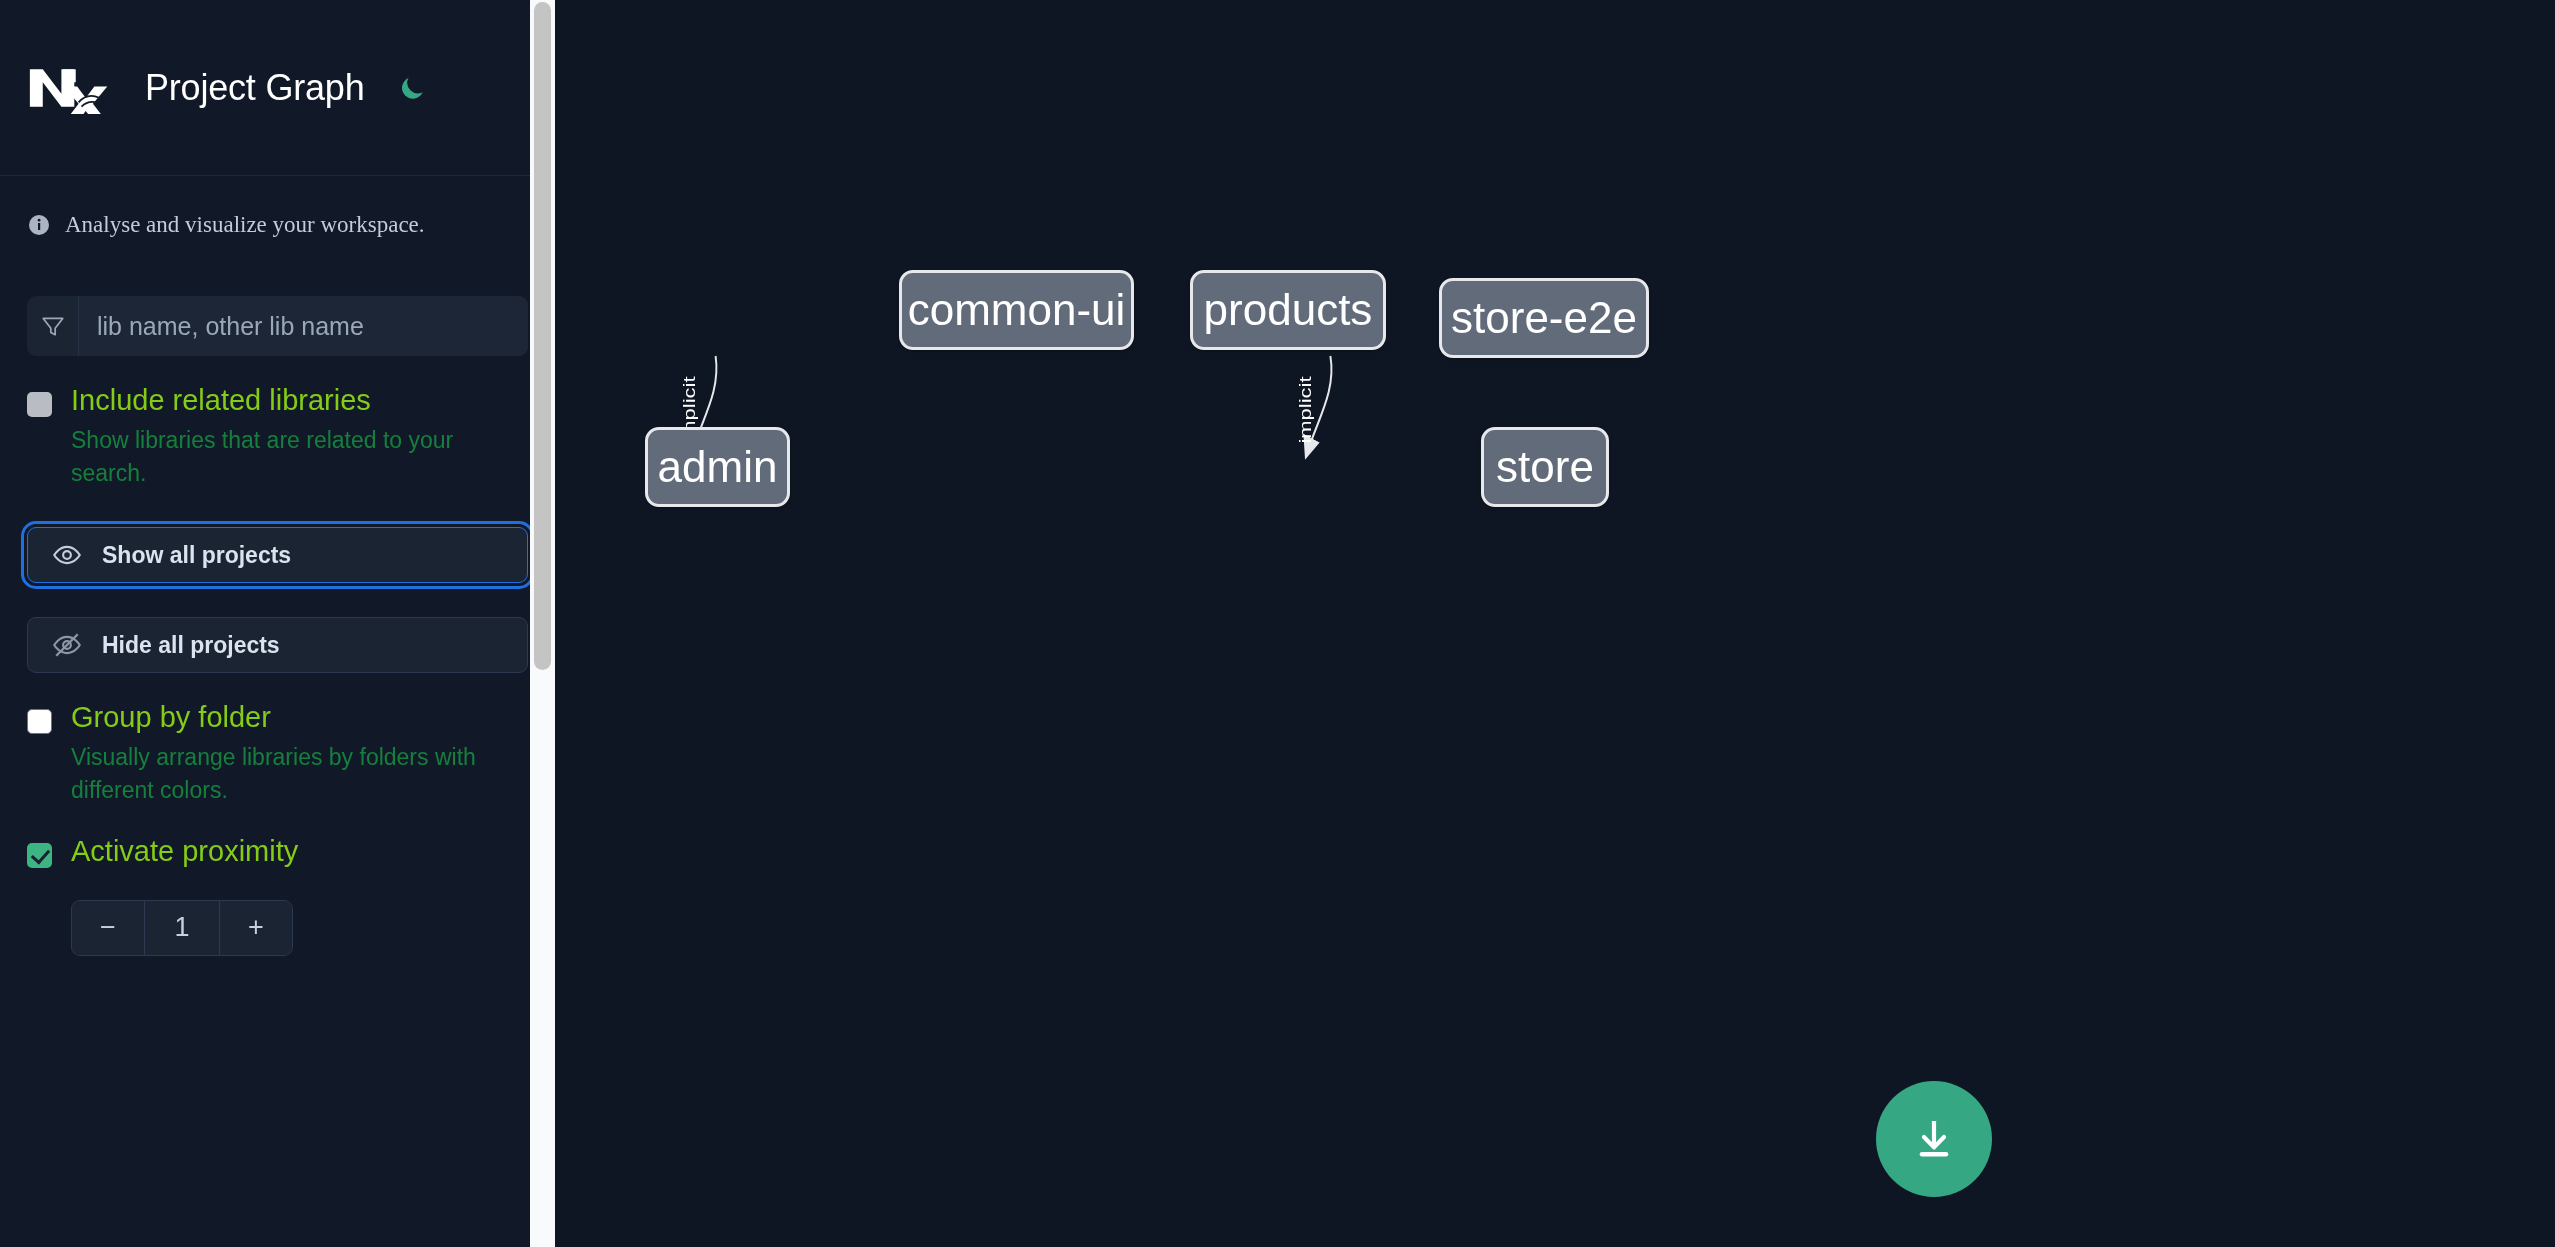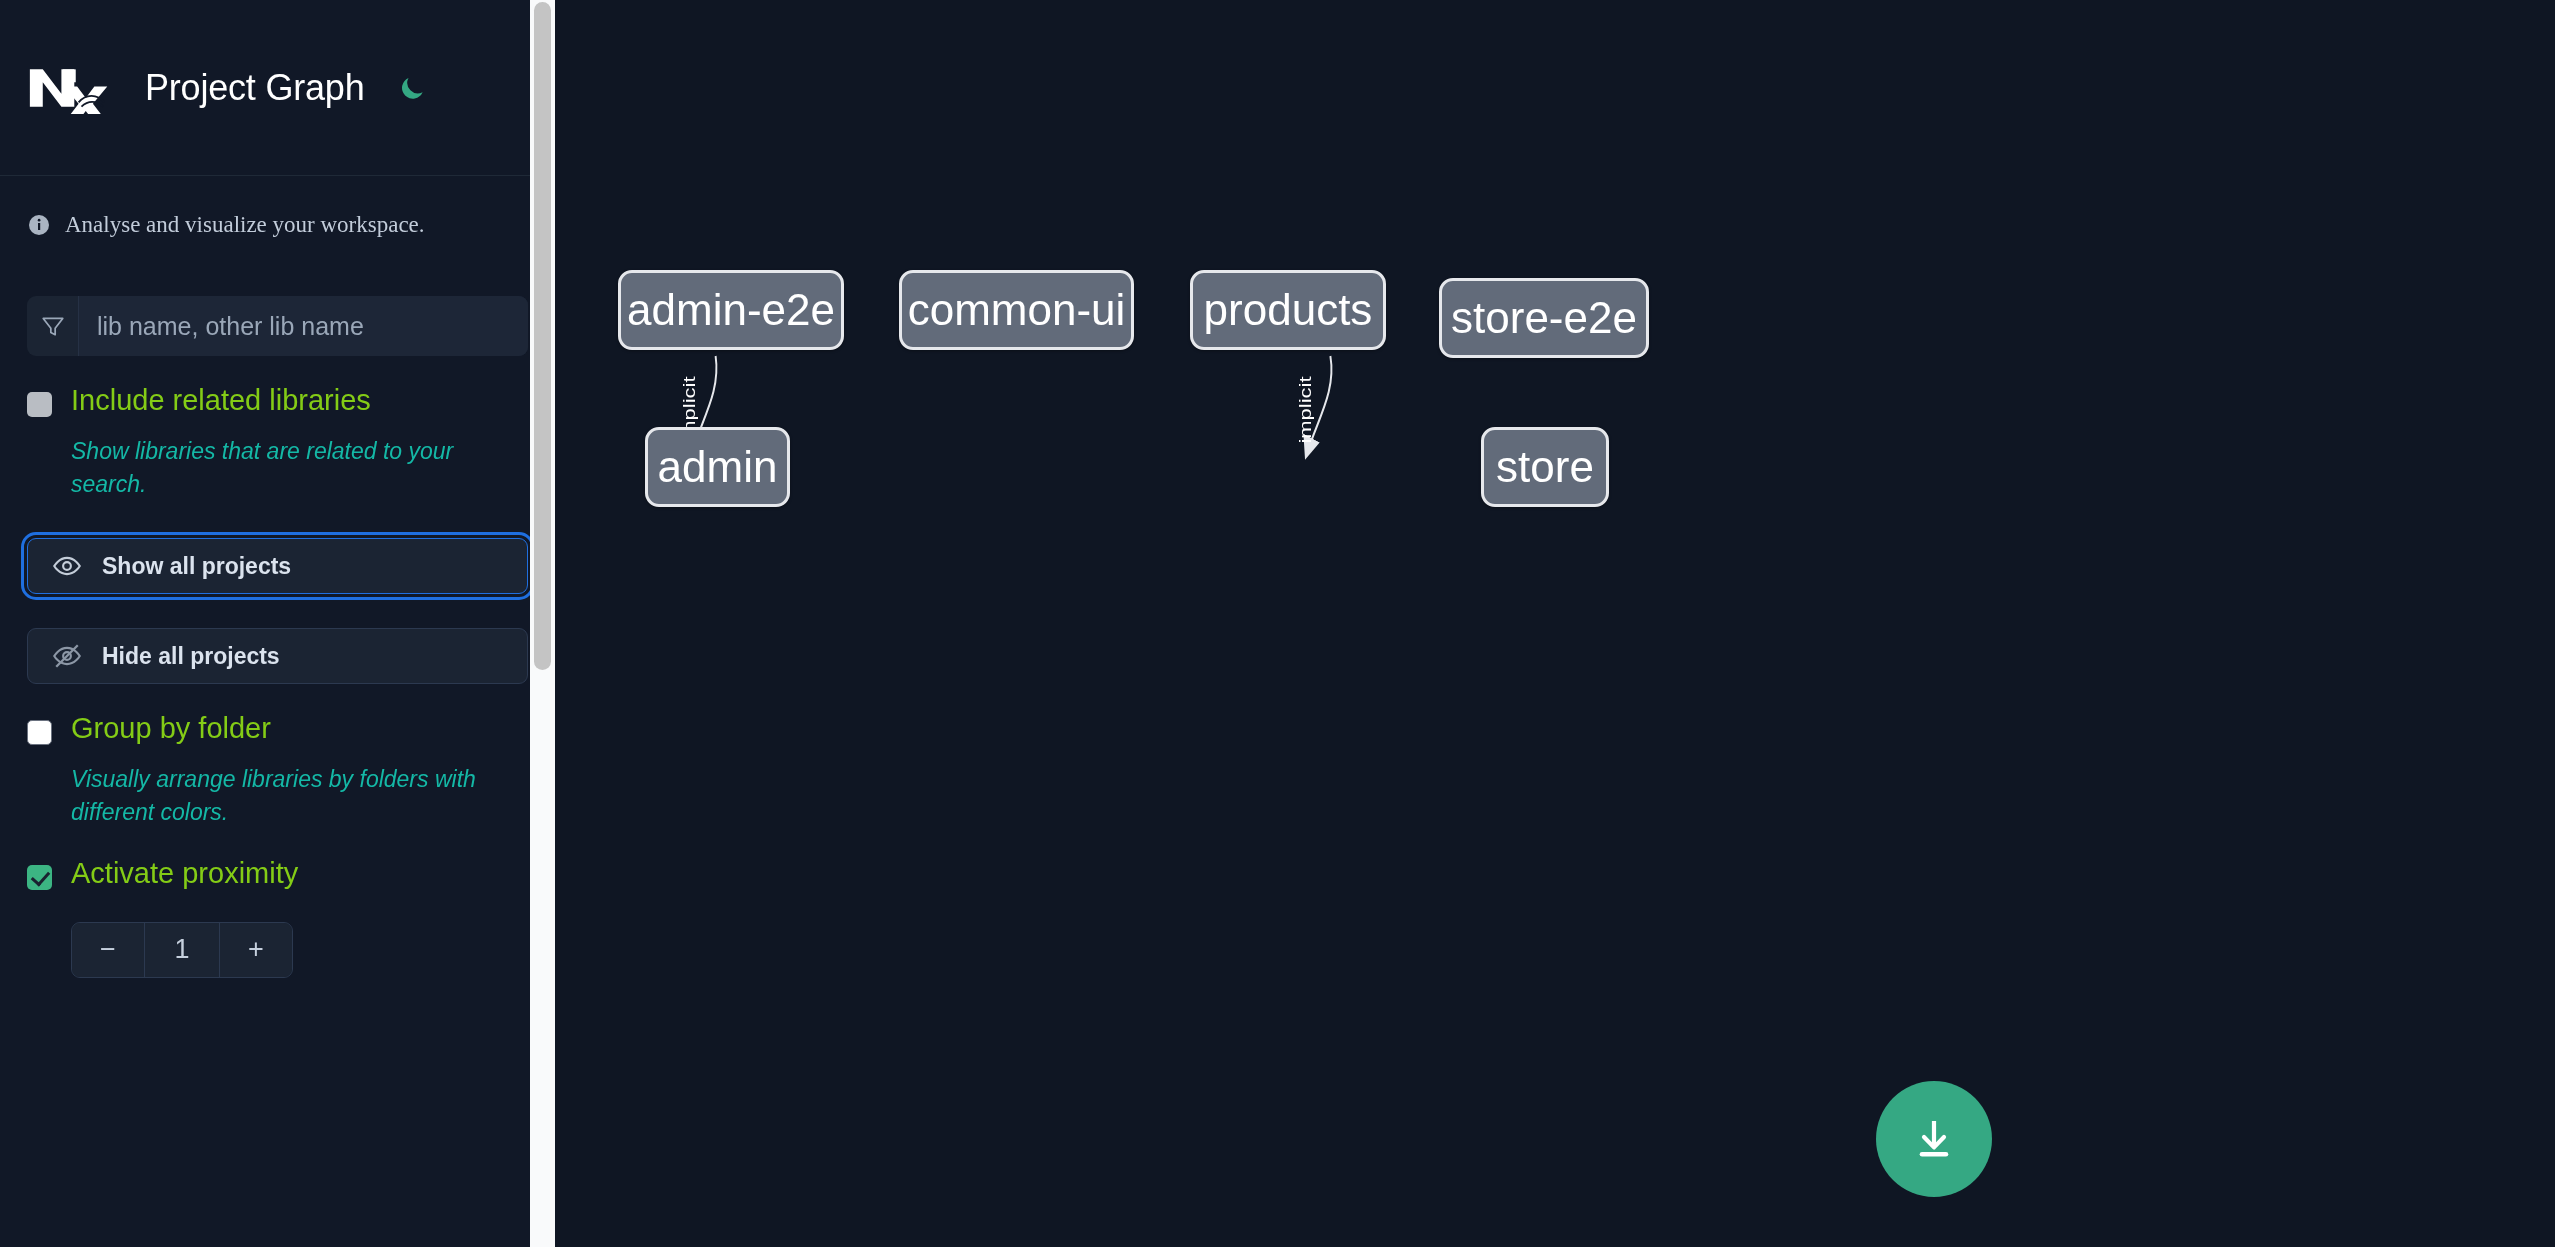--- a/index.html
+++ b/index.html
@@ -104,25 +104,24 @@
   }
   .cb-texts { flex: 1 1 auto; }
   .cb-title {
     font-size: 29px;
     color: #84cc16;
     font-weight: normal;
     line-height: 1.0;
   }
   .cb-desc {
     font-size: 23px;
-    color: #14b8a6;
+    color: #15803d;
     line-height: 1.42;
-    margin-top: 20px;
+    margin-top: 9px;
     max-width: 440px;
-    font-style: italic;
   }
 
   
   .actions { margin-top: 38px; }
   .act-btn {
     display: flex; align-items: center;
     gap: 20px;
     height: 56px;
     width: 100%;
     border-radius: 9px;
@@ -339,23 +338,20 @@
         </marker>
       </defs>
 
       <path d="M 215 356 C 222 392 196 420 182 455" fill="none" stroke="#e6e8ec" stroke-width="2.6" marker-end="url(#arrow)"></path>
       <text x="188" y="410" fill="#ffffff" font-size="22" font-family="Liberation Sans, sans-serif" transform="rotate(-90 188 410)" text-anchor="middle">implicit</text>
 
       <path d="M 1038 356 C 1046 392 1020 420 1006 455" fill="none" stroke="#e6e8ec" stroke-width="2.6" marker-end="url(#arrow)"></path>
       <text x="1012" y="410" fill="#ffffff" font-size="22" font-family="Liberation Sans, sans-serif" transform="rotate(-90 1012 410)" text-anchor="middle">implicit</text>
     </svg>
 
-    <div class="node" style="left:63px; top:270px; width:226px; height:80px;">
-      <span>admin-e2e</span>
-    </div>
 
     <div class="node" style="left:344px; top:270px; width:235px; height:80px;">
       <span>common-ui</span>
     </div>
 
     <div class="node" style="left:635px; top:270px; width:196px; height:80px;">
       <span>products</span>
     </div>
 
     <div class="node" style="left:884px; top:278px; width:210px; height:80px;">

